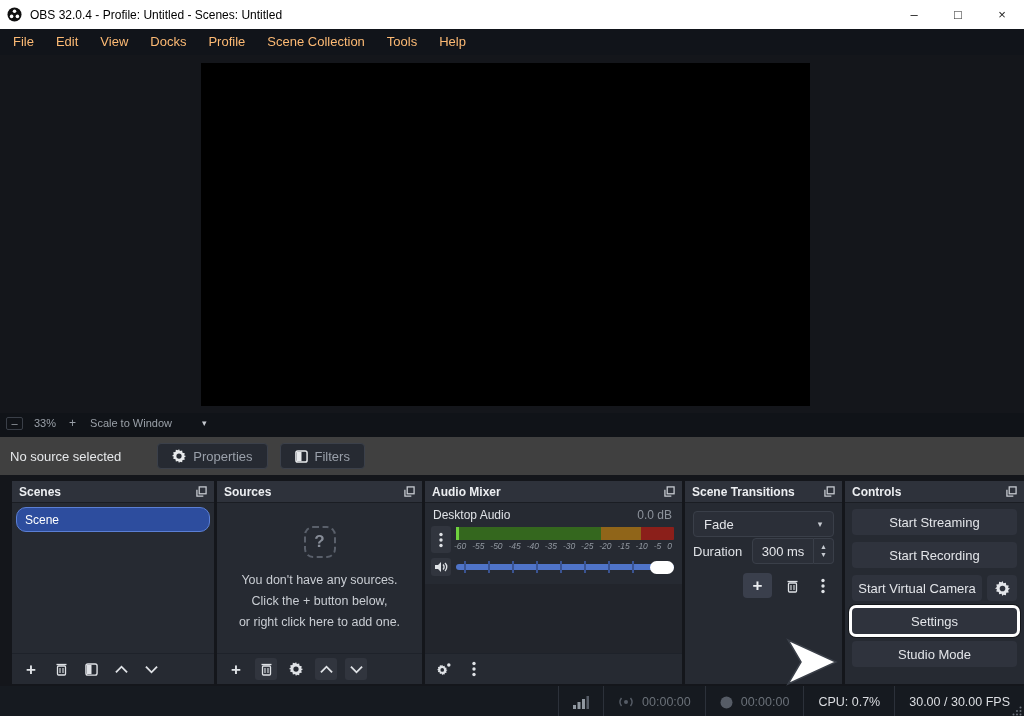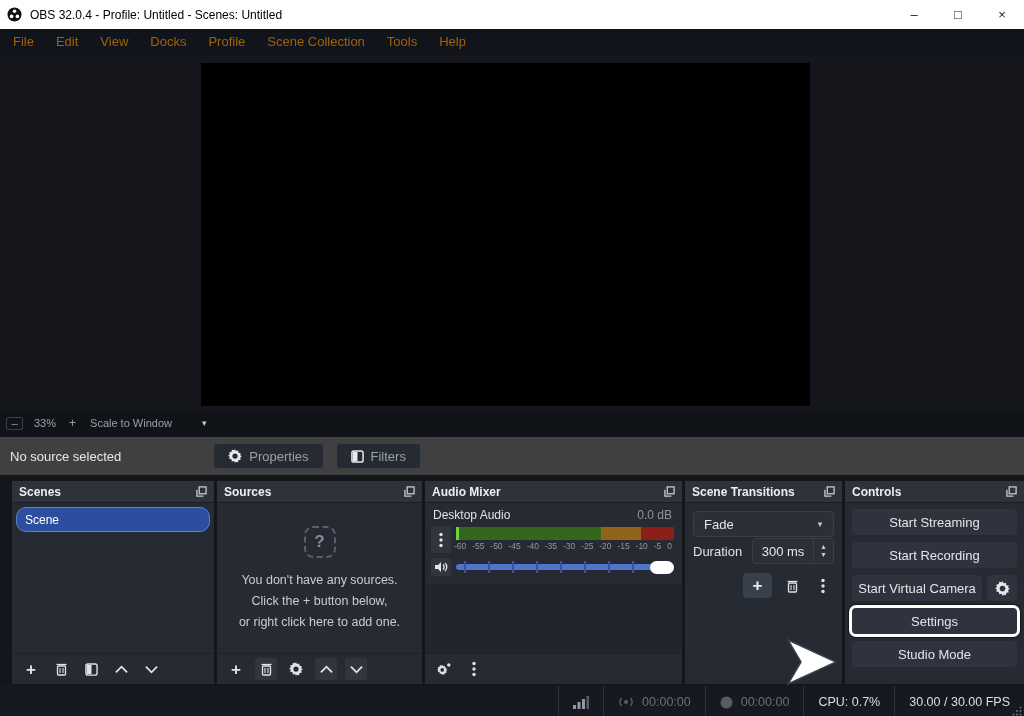--- a/index.html
+++ b/index.html
@@ -10,21 +10,21 @@
   
   .titlebar { height:29px; background:#ffffff; display:flex; align-items:center; flex:none; }
   .titlebar .logo { width:15px; height:15px; margin:0 8px 0 7px; }
   .titlebar .title { font-size:12px; color:#000; }
   .titlebar .win-btns { margin-left:auto; display:flex; height:100%; }
   .win-btn { width:44px; height:100%; display:flex; align-items:center; justify-content:center;
     font-size:13px; color:#222; cursor:default; }
 
   
   .menubar { height:26px; background:#11141a; display:flex; align-items:center; flex:none; padding-left:2px; }
-  .menu-item { padding:0 11px; font-size:13px; color:#a16207; line-height:26px; }
+  .menu-item { padding:0 11px; font-size:13px; color:#fdba74; line-height:26px; }
 
   
   .preview { height:358px; background:#14161b; position:relative; flex:none; }
   .canvas { position:absolute; left:201px; top:8px; width:609px; height:343px; background:#000; }
 
   
   .zoombar { height:20px; background:#101318; display:flex; align-items:center; flex:none;
     font-size:11px; color:#9aa0a8; }
   .zoom-minus { width:17px; height:13px; border:1px solid #3a3f48; border-radius:2px; margin-left:6px;
     display:flex; align-items:center; justify-content:center; line-height:10px; }
@@ -35,21 +35,21 @@
 
   .gapA { height:4px; background:#101318; flex:none; }
   .gapB { height:6px; background:#14161b; flex:none; }
 
   
   .srcbar { height:38px; background:#404040; display:flex; align-items:center; flex:none; }
   .srcbar .status { margin-left:10px; font-size:13px; color:#e6e8ea; }
   .tool-btn { height:26px; display:flex; align-items:center; gap:7px; padding:0 14px;
     border:1px solid #3b404a; border-radius:4px; background:#262a32;
     font-size:13px; color:#9aa0aa; }
-  .tool-btn:first-of-type { margin-left:92px; }
+  .tool-btn:first-of-type { margin-left:36px; }
   .tool-btn + .tool-btn { margin-left:12px; }
   .tool-btn svg { flex:none; }
 
   
   .panels { height:203px; display:flex; gap:3px; background:#14161b; flex:none;padding-left:12px; }
   .panel { display:flex; flex-direction:column; background:#262a32; }
   .p-scenes { width:202px; flex:none; }
   .p-sources { width:205px; flex:none; }
   .p-mixer { width:257px; flex:none; }
   .p-trans { width:157px; flex:none; }
@@ -76,21 +76,21 @@
   .qbox { width:32px; height:32px; border:2px dashed #5a606b; border-radius:9px;
     display:flex; align-items:center; justify-content:center;
     font-size:17px; font-weight:bold; color:#878d98; margin-bottom:10px; }
   .src-empty .line { font-size:12.5px; color:#c9cdd3; line-height:17px; }
 
   
   .mixer-strip { background:#262a32; padding:5px 8px 8px 6px; }
   .mixer-row1 { display:flex; justify-content:space-between; align-items:center; padding:0 2px 4px 2px; }
   .mixer-name { font-size:12px; color:#dfe2e6; }
   .mixer-db { font-size:12px; color:#8d939c; }
-  .mixer-grid { display:grid; grid-template-columns:20px 1fr; column-gap:5px; }
+  .mixer-grid { display:grid; grid-template-columns:20px 1fr; column-gap:5px;font-style:italic; }
   .kebab-btn { width:20px; height:27px; background:#31353e; border-radius:3px;
     display:flex; align-items:center; justify-content:center; }
   .meter-wrap { padding-top:1px; }
   .meter { height:13px; border-radius:1px; position:relative;
     background:linear-gradient(to right,
       var(--meter-green,#3f7d24) 0%, var(--meter-green,#3f7d24) 66.5%,
       var(--meter-yellow,#b07b1e) 66.5%, var(--meter-yellow,#b07b1e) 85%,
       var(--meter-red,#aa2620) 85%, var(--meter-red,#aa2620) 100%);
     filter:brightness(.82); }
   .meter .live { position:absolute; left:0; top:0; bottom:0; width:3px; background:#67e03a; filter:brightness(1.3); }

